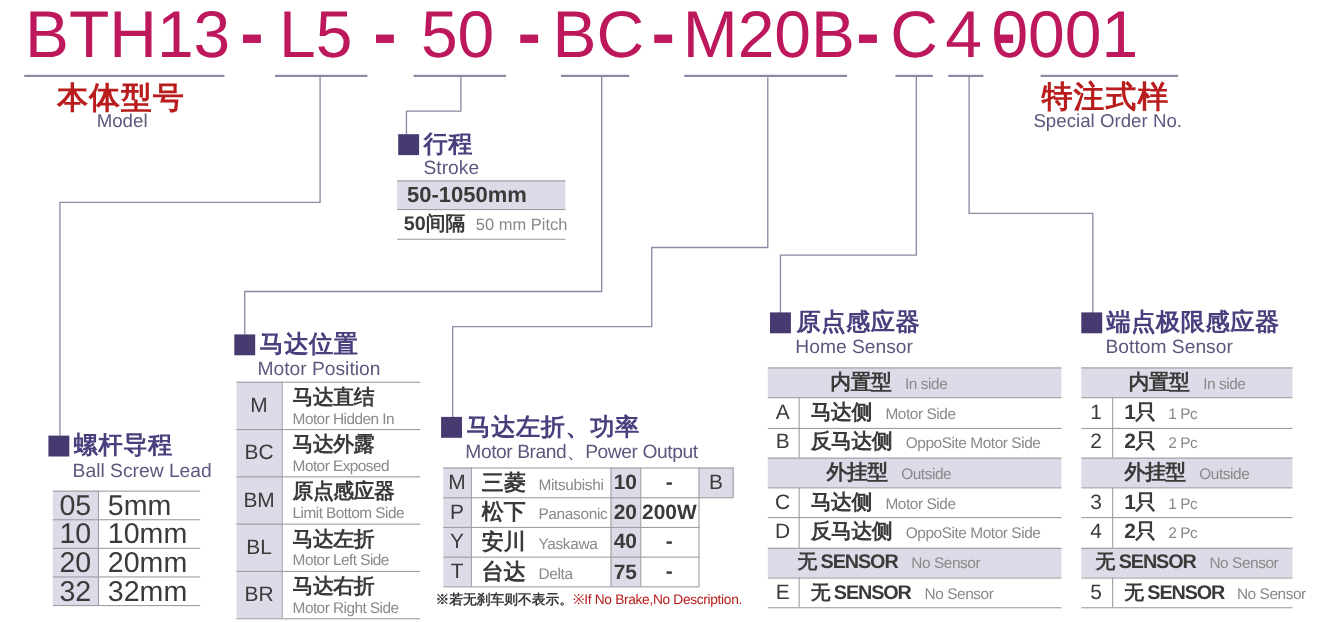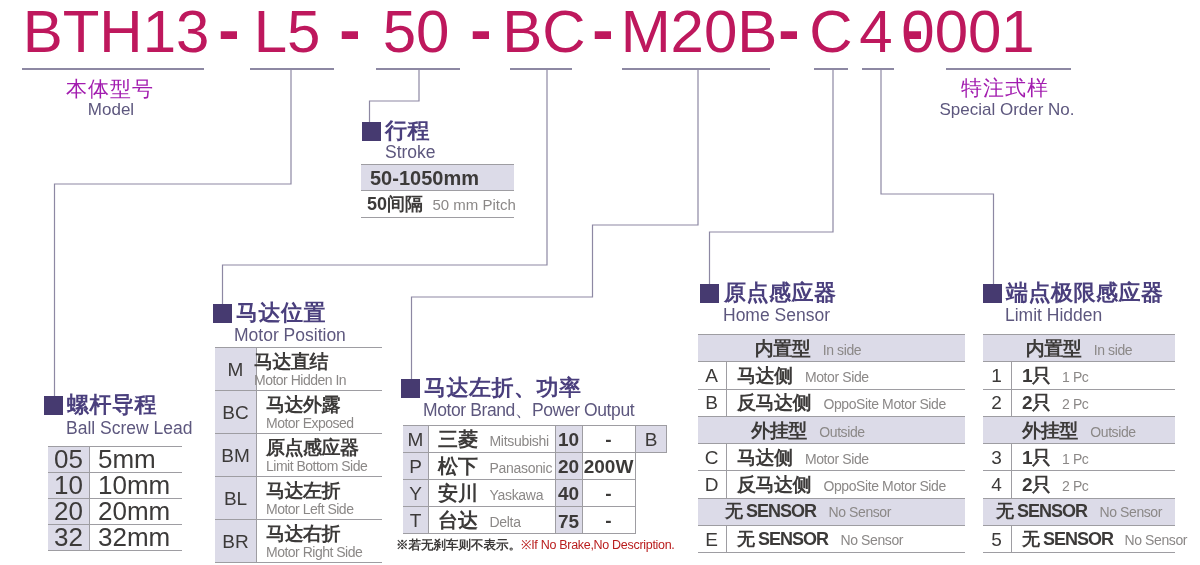--- a/index.html
+++ b/index.html
@@ -8,21 +8,21 @@
   svg.wires{position:absolute;left:0;top:0;pointer-events:none;}
   
   .seg{position:absolute;top:2px;font-size:60px;line-height:60px;color:#be185d;
        transform:translateX(-50%);white-space:nowrap;}
   .uline{position:absolute;top:68px;height:1.6px;background:#8d88a3;}
   .sep{font-size:64px;font-weight:700;top:0;}
   
   .sq{position:absolute;width:19px;height:19px;background:#463a70;}
   .h-zh{position:absolute;font-size:22px;font-weight:700;color:#4a3f7d;line-height:22px;white-space:nowrap;letter-spacing:0.5px;}
   .h-en{position:absolute;font-size:17.5px;color:#5d577e;line-height:18px;white-space:nowrap;}
-  .clabel-zh{position:absolute;font-size:21px;font-weight:400;color:#a21caf;line-height:21px;transform:translateX(-50%);white-space:nowrap;letter-spacing:1px;}
+  .clabel-zh{position:absolute;font-size:28px;font-weight:700;color:#b91c1c;line-height:21px;transform:translateX(-50%);white-space:nowrap;letter-spacing:1px;}
   .clabel-en{position:absolute;font-size:17px;color:#5d577e;line-height:17px;transform:translateX(-50%);white-space:nowrap;}
   
   .hl{position:absolute;height:1.2px;background:#9e9da2;}
   .vl{position:absolute;width:1.2px;background:#9e9da2;}
   .shade{position:absolute;background:#dcdbe8;}
   .code{position:absolute;font-size:19px;color:#3c3a39;line-height:1;transform:translate(-50%,-50%);white-space:nowrap;}
   .big{font-size:26px;}
   .val{position:absolute;font-size:26px;color:#3c3a39;line-height:1;transform:translateY(-50%);white-space:nowrap;}
   .pair{position:absolute;line-height:1;transform:translateY(-50%);white-space:nowrap;}
   .pair-c{position:absolute;line-height:1;transform:translate(-50%,-50%);white-space:nowrap;}
@@ -140,21 +140,21 @@
     <div class="hl" style="left:215px;top:519px;width:167px"></div>
     <div class="hl" style="left:215px;top:562px;width:167px"></div>
     <div class="vl" style="left:256px;top:347px;height:215px"></div>
 
     <span class="code" style="left:235.5px;top:368.5px">M</span>
     <span class="code" style="left:235.5px;top:411.5px">BC</span>
     <span class="code" style="left:235.5px;top:454.5px">BM</span>
     <span class="code" style="left:235.5px;top:497.5px">BL</span>
     <span class="code" style="left:235.5px;top:540.5px">BR</span>
 
-    <div class="cell2" style="left:254px;top:352px">
+    <div class="cell2" style="left:266px;top:352px">
       <span class="zh">马达直结</span>
       <span class="en">Motor Hidden In</span>
     </div>
     <div class="cell2" style="left:266px;top:395px">
       <span class="zh">马达外露</span>
       <span class="en">Motor Exposed</span>
     </div>
     <div class="cell2" style="left:266px;top:438px">
       <span class="zh">原点感应器</span>
       <span class="en">Limit Bottom Side</span>
@@ -285,21 +285,21 @@
     <span class="code" style="left:711.5px;top:538.5px">E</span>
     <div class="pair" style="left:737px;top:538.5px">
       <span class="zh lat">无 SENSOR</span>
       <span class="en" style="margin-left:8px">No Sensor</span>
     </div>
   </div>
 
   <div>
     <div class="sq" style="left:983px;top:284px"></div>
     <span class="h-zh" style="left:1006px;top:282px">端点极限感应器</span>
-    <span class="h-en" style="left:1005px;top:306px">Limit Hidden</span>
+    <span class="h-en" style="left:1005px;top:306px">Bottom Sensor</span>
 
     <div class="shade" style="left:983px;top:334px;width:192px;height:27.25px"></div>
     <div class="shade" style="left:983px;top:415.75px;width:192px;height:27.25px"></div>
     <div class="shade" style="left:983px;top:497.5px;width:192px;height:27.25px"></div>
 
     <div class="hl" style="left:983px;top:334px;width:192px"></div>
     <div class="hl" style="left:983px;top:361.25px;width:192px"></div>
     <div class="hl" style="left:983px;top:388.5px;width:192px"></div>
     <div class="hl" style="left:983px;top:415.75px;width:192px"></div>
     <div class="hl" style="left:983px;top:443px;width:192px"></div>

